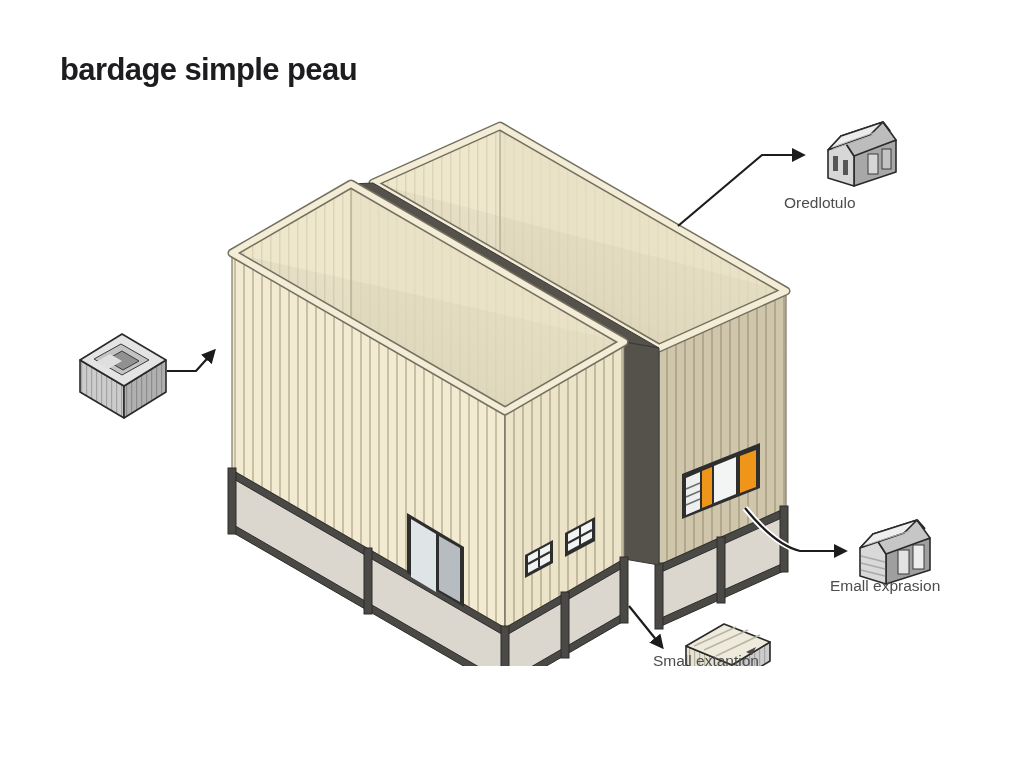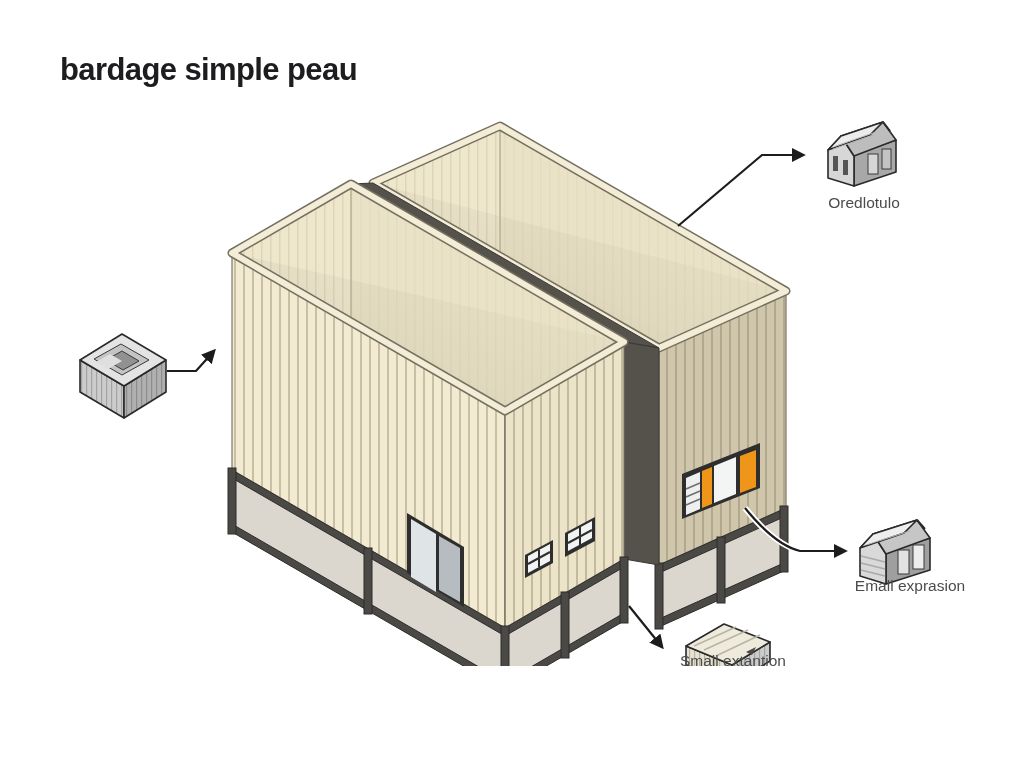--- a/index.html
+++ b/index.html
@@ -7,21 +7,21 @@
     position:relative;width:1024px;height:666px;overflow:hidden;
     background:var(--color-background,#fff);
     font-family:"Liberation Sans", sans-serif;
   }
   .page-title{
     position:absolute;left:60px;top:52px;
     font-size:31px;font-weight:800;letter-spacing:-0.6px;
     color:var(--color-title_text,#1d1d1f);
   }
   .callout-label{
-    position:absolute;width:160px;text-align:center;
+    position:absolute;width:160px;
     font-size:15.5px;color:var(--color-label_text,#4c4c4c);
   }
   #lbl-top-right{left:784px;top:194px;}
   #lbl-mid-right{left:830px;top:577px;}
   #lbl-bottom{left:653px;top:652px;}
   svg{position:absolute;left:0;top:0;}
   .pat-light-base{fill:var(--color-cladding_light,#f2ebd1);}
   .pat-light2-base{fill:#ece4c8;}
   .pat-tan-base{fill:var(--color-cladding_shaded,#cfc6ab);}
   .pat-int-base{fill:#efe7cc;}

